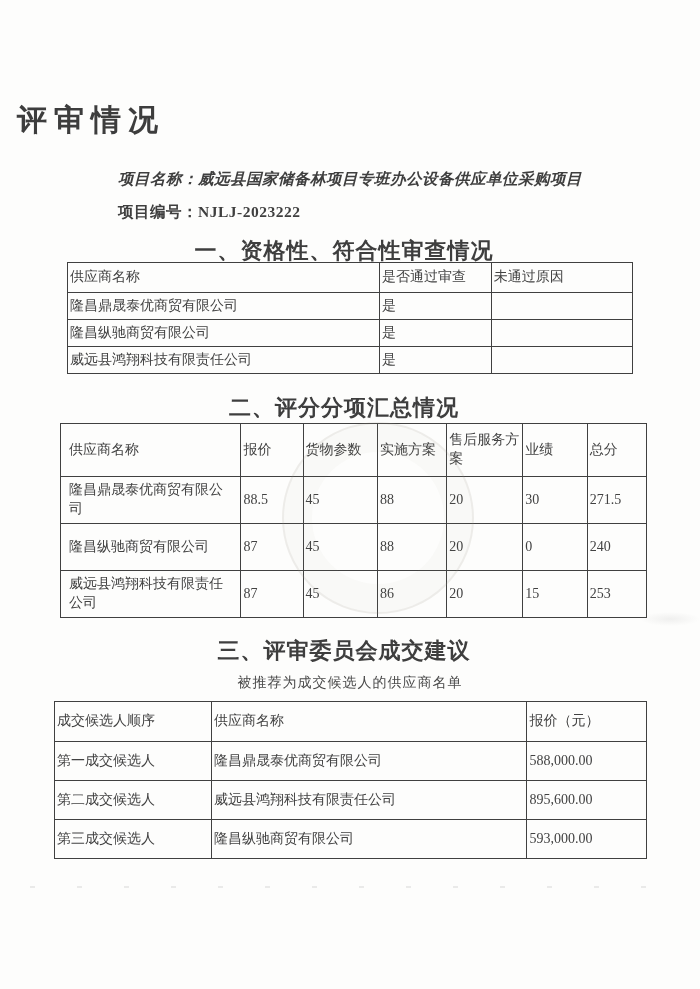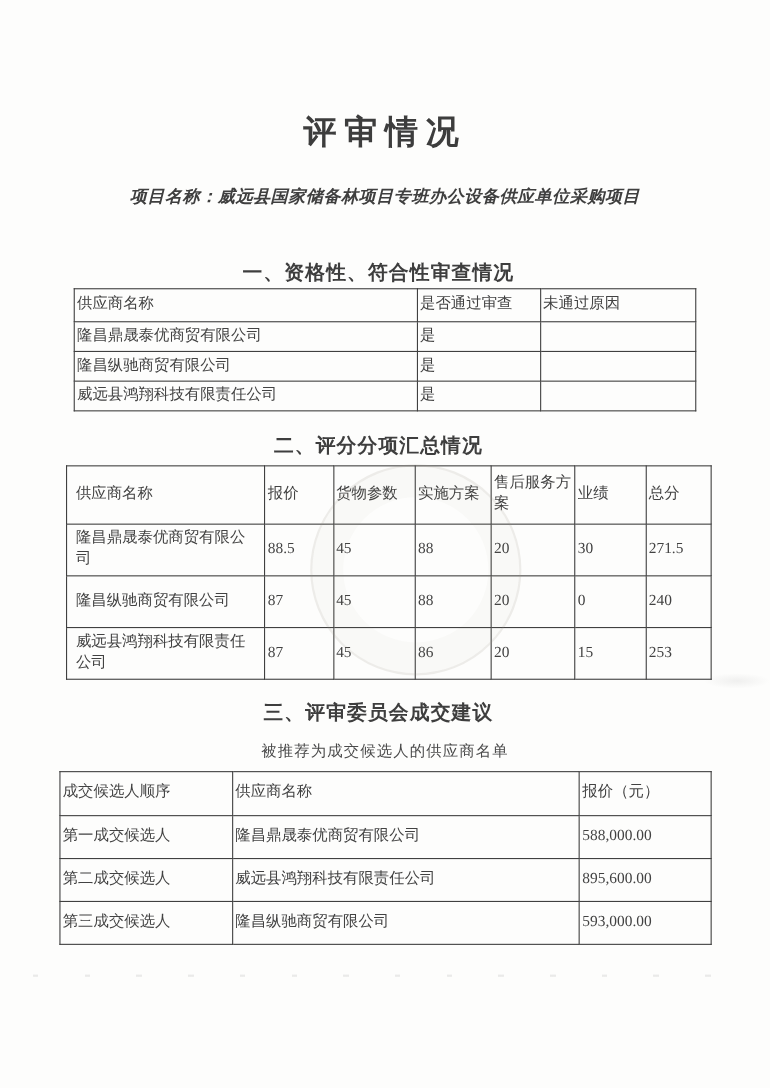--- a/index.html
+++ b/index.html
@@ -6,36 +6,36 @@
   .page{
     position:relative;
     width:700px;height:989px;
     margin:0 auto;
     background:#fdfdfc;
     font-family:"Liberation Serif","DejaVu Serif",serif;
     color:#414141;
     overflow:hidden;
   }
   .doc-title{
-    position:absolute;top:100px;left:0;right:0;
-    margin:0;text-align:center;
+    position:absolute;top:100px;left:17px;right:0;
+    margin:0;
     font-size:30px;font-weight:bold;letter-spacing:7px;
     color:#3d3d3d;
   }
   .meta-line{
     position:absolute;left:118px;
     font-size:15.5px;font-weight:bold;color:#3f3f3f;
     letter-spacing:0.5px;
   }
   .meta-name{top:169px;font-style:italic;}
   .meta-number{top:202px;}
   .sec-heading{
     position:absolute;left:0;right:12px;margin:0;
     text-align:center;
-    font-size:18px;font-weight:bold;color:#3e3e3e;
+    font-size:22px;font-weight:bold;color:#3e3e3e;
     letter-spacing:1px;
   }
   .sec1-h{top:236px;}
   .sec2-h{top:393px;}
   .sec3-h{top:636px;}
   .sub-title{
     position:absolute;top:674px;left:0;right:0;
     text-align:center;
     font-size:14px;color:#4a4a4a;letter-spacing:1px;
   }
@@ -87,20 +87,21 @@
 </style>
 </head>
 <body>
 
 <div class="page">
 
   <h1 class="doc-title">评审情况</h1>
 
   <div class="meta-line meta-name"><span>项目名称：</span><span>威远县国家储备林项目专班办公设备供应单位采购项目</span></div>
 
+  <div class="meta-line meta-number"><span>项目编号：</span><span>NJLJ-2023222</span></div>
 
   <h2 class="sec-heading sec1-h">一、资格性、符合性审查情况</h2>
 
   <table class="tbl t1">
     <colgroup>
         <col style="width:55.2%">
         <col style="width:19.8%">
         <col style="width:25%">
       </colgroup>
     <thead>

